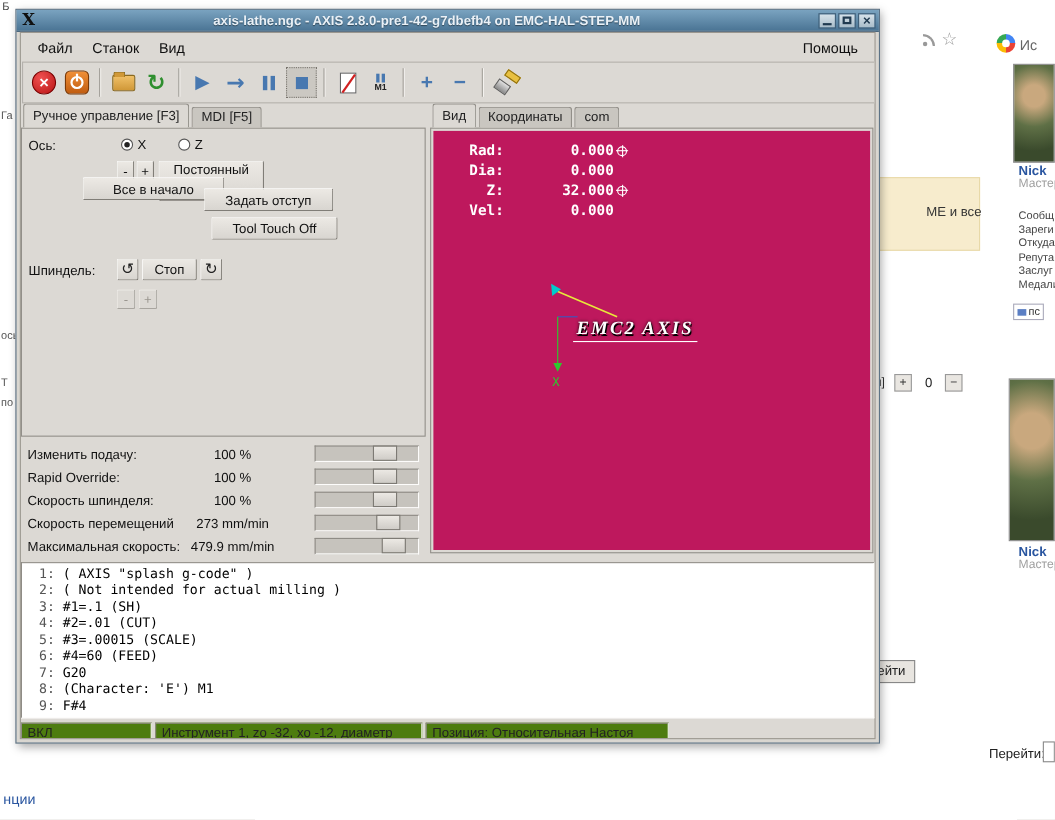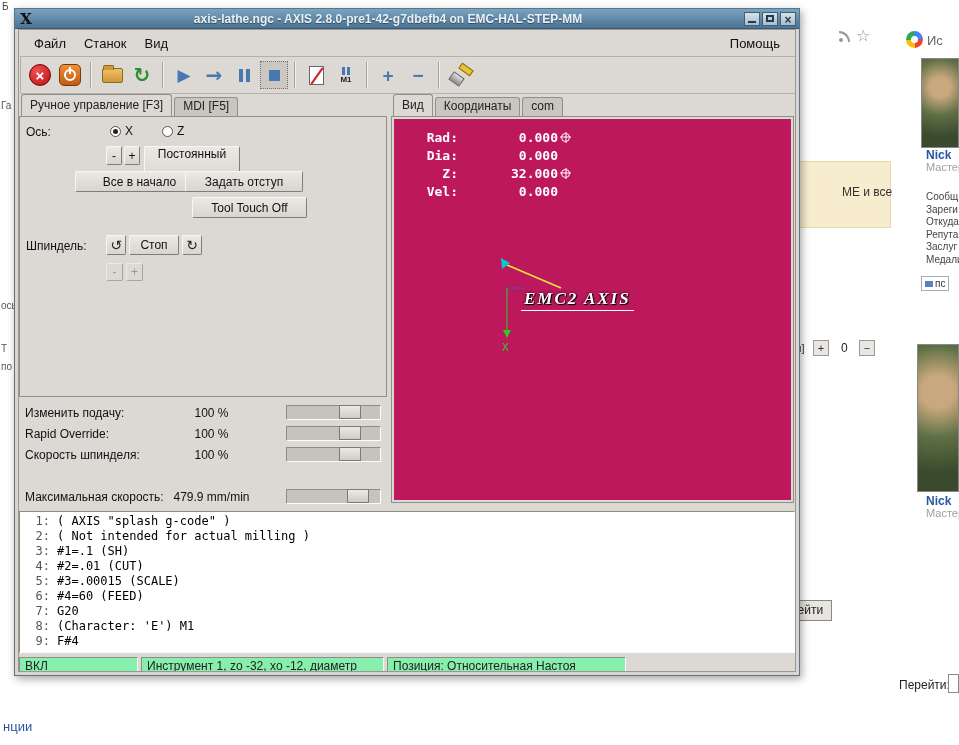--- a/index.html
+++ b/index.html
@@ -155,23 +155,23 @@
   .axes { position:absolute; left:0; top:0; }
 
   #gcode { position:absolute; left:0; top:481px; width:776px; height:142px; background:#fff;
       border:1px solid; border-color:#8f8c86 #fdfcfb #fdfcfb #8f8c86;
       font-family:"DejaVu Sans Mono",monospace; font-size:12px; line-height:15px; padding:2px 0; overflow:hidden; }
   .gline { display:flex; }
   .gnum { width:30px; text-align:right; color:#555; margin-right:7px; flex:none; }
   .gtext { color:#000; white-space:pre; }
 
   #statusbar { position:absolute; left:0; top:627px; width:776px; height:19px; display:flex; gap:3px; }
-  .scell { border:1px solid; border-color:#8f8c86 #fdfcfb #fdfcfb #8f8c86; background:#86efac;
+  .scell { border:1px solid; border-color:#8f8c86 #fdfcfb #fdfcfb #8f8c86; background:#4d7c0f;
       font-size:12px; color:#222; padding:1px 5px; white-space:nowrap; overflow:hidden; flex:none; }
-  #scell1 { width:119px; } #scell2 { width:243px; } #scell3 { width:239px; }
+  #scell1 { width:119px; } #scell2 { width:243px; } #scell3 { width:221px; }
 </style>
 </head>
 <body>
 
 <div id="screen">
 
   <span id="corner-frag" class="bgtxt">Б</span>
   <span id="lf0" class="bgtxt left-frag">Га</span>
   <span id="lf1" class="bgtxt left-frag">ось</span>
   <span id="lf2" class="bgtxt left-frag">Т</span>
@@ -311,21 +311,21 @@
           <span>Z</span>
         </span>
 
         <div class="btn" style="left:86px;top:29px;width:16px;height:19px;">-</div>
         <div class="btn" style="left:104px;top:29px;width:16px;height:19px;">+</div>
         <div class="btn" id="inc-dd" style="left:124px;top:29px;width:96px;height:37px;flex-direction:column;">
           <span>Постоянный</span>
           <span class="arr">▼</span>
         </div>
 
-        <div class="btn" style="left:55px;top:54px;width:129px;height:21px;">Все в начало</div>
+        <div class="btn" style="left:55px;top:44px;width:129px;height:21px;">Все в начало</div>
         <div class="btn" style="left:165px;top:54px;width:118px;height:21px;">Задать отступ</div>
         <div class="btn" style="left:172px;top:80px;width:115px;height:21px;">Tool Touch Off</div>
 
         <span class="plabel" style="left:6px;top:122px;">Шпиндель:</span>
         <div class="btn" style="left:86px;top:118px;width:20px;height:20px;">
             <span class="spicon">↺</span>
           </div>
         <div class="btn" style="left:109px;top:118px;width:50px;height:20px;">Стоп</div>
         <div class="btn" style="left:162px;top:118px;width:20px;height:20px;">
             <span class="spicon">↻</span>
@@ -346,20 +346,27 @@
         <span class="svalue">100 %</span>
         <span class="strough">
             <span class="shandle" style="left:52px;"></span>
           </span>
       </div>
       <div class="srow" style="top:415px;">
         <span class="slabel">Скорость шпинделя:</span>
         <span class="svalue">100 %</span>
         <span class="strough">
             <span class="shandle" style="left:52px;"></span>
+          </span>
+      </div>
+      <div class="srow" style="top:436px;">
+        <span class="slabel">Скорость перемещений</span>
+        <span class="svalue">273 mm/min</span>
+        <span class="strough">
+            <span class="shandle" style="left:55px;"></span>
           </span>
       </div>
       <div class="srow" style="top:457px;">
         <span class="slabel">Максимальная скорость:</span>
         <span class="svalue">479.9 mm/min</span>
         <span class="strough">
             <span class="shandle" style="left:60px;"></span>
           </span>
       </div>
 

